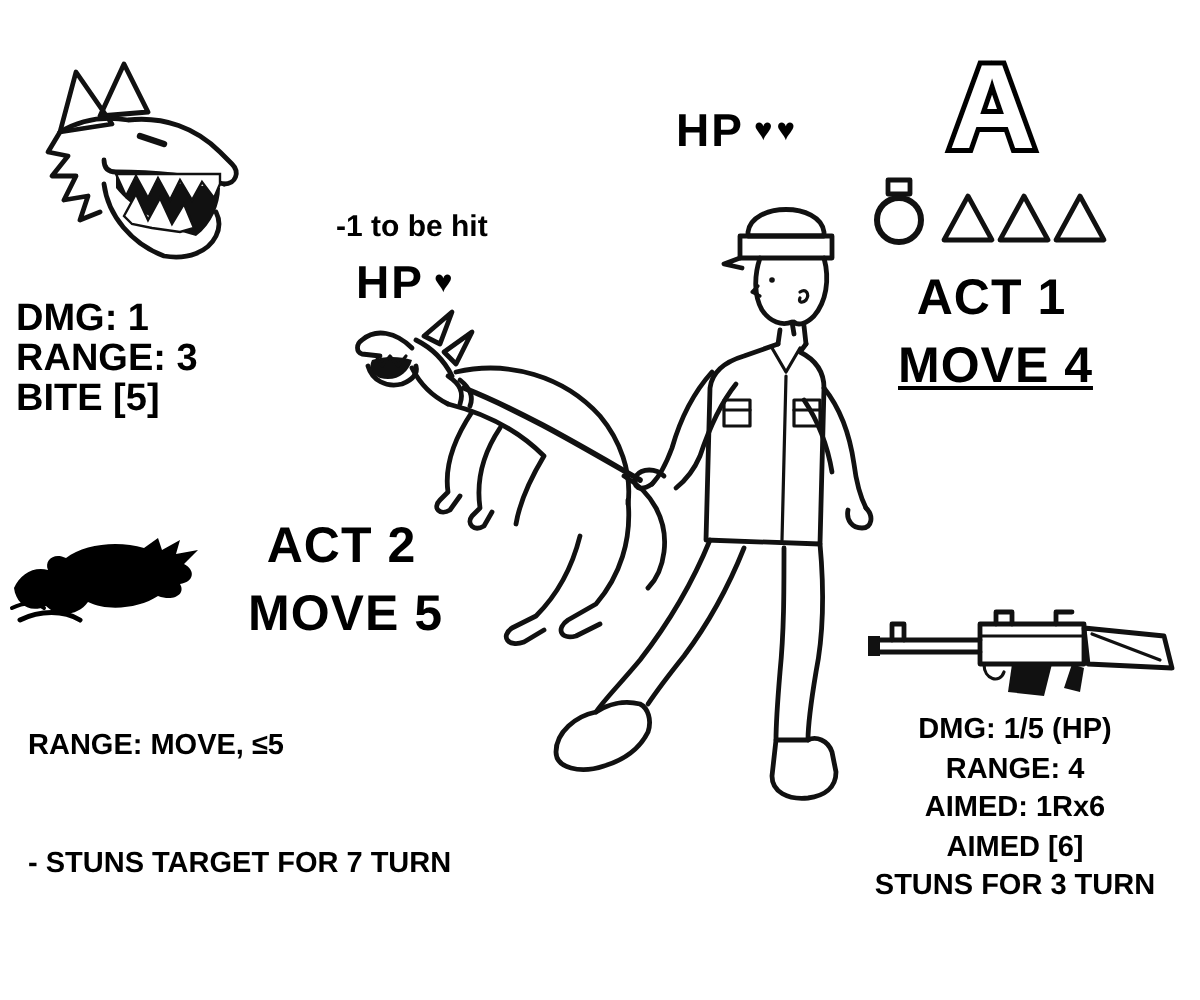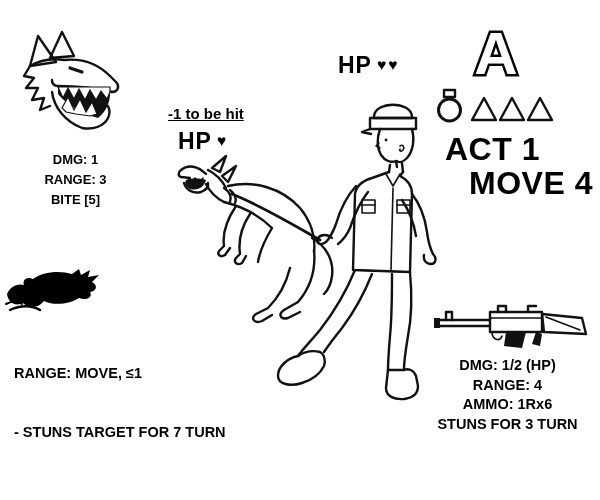--- a/index.html
+++ b/index.html
@@ -6,25 +6,25 @@
   .sheet{
     position:relative;width:600px;height:500px;background:#fff;
     font-family:"Liberation Sans",sans-serif;font-weight:bold;color:#000;
     overflow:hidden;
   }
   .abs{position:absolute;}
   svg{display:block;}
   .ink{stroke:#111;stroke-width:2.4;fill:none;stroke-linecap:round;stroke-linejoin:round;}
   .thin{stroke:#111;stroke-width:1.6;fill:none;stroke-linecap:round;stroke-linejoin:round;}
 
-  .stat-block{font-size:13px;line-height:20px;text-align:center;}
+  .stat-block{font-size:19px;line-height:20px;}
   .hit-mod{font-size:15px;}
   .hp{font-size:23px;letter-spacing:1px;}
   .hearts{font-size:0.68em;letter-spacing:2px;vertical-align:3px;margin-left:5px;}
-  .act-block{font-size:32px;line-height:34px;letter-spacing:0.5px;}
+  .act-block{font-size:25px;line-height:34px;letter-spacing:0.5px;text-align:center;}
   .leap-lines{font-size:14.5px;line-height:19.5px;white-space:pre;}
   .gun-lines{font-size:14.5px;line-height:19.5px;text-align:center;}
 </style>
 </head>
 <body>
 
 <div class="sheet">
 
   <svg class="abs" style="left:12px;top:22px;" width="125" height="125" viewBox="0 0 125 125">
     <path class="ink" d="M26,14 L44,40 L18,44 Z" fill="#111"></path>
@@ -38,21 +38,21 @@
     <path class="ink" d="M18,44 L12,54 L22,56 L14,66 L26,66 L20,78 L32,76 L28,88 L38,84"></path>
     <path d="M58,46 L70,50" stroke="#111" stroke-width="3.2" stroke-linecap="round"></path>
   </svg>
 
   <div class="abs stat-block" style="left:8px;top:150px;width:135px;">
     <div>DMG: 1</div>
     <div>RANGE: 3</div>
     <div>BITE [5]</div>
   </div>
 
-  <div class="abs hit-mod" style="left:168px;top:105px;text-decoration:underline;">-1 to be hit</div>
+  <div class="abs hit-mod" style="left:168px;top:105px;">-1 to be hit</div>
 
   <div class="abs hp" style="left:178px;top:128px;">
     <span>HP</span><span class="hearts">♥</span>
   </div>
 
   <div class="abs hp" style="left:338px;top:52px;">
     <span>HP</span><span class="hearts">♥♥</span>
   </div>
 
   <svg class="abs" style="left:458px;top:16px;" width="76" height="74" viewBox="0 0 76 74">
@@ -62,21 +62,21 @@
   <svg class="abs" style="left:436px;top:88px;" width="122" height="38" viewBox="0 0 122 38">
     <rect x="8" y="2" width="11" height="7" class="ink"></rect>
     <circle cx="13.5" cy="22" r="11" stroke="#111" stroke-width="3" fill="none"></circle>
     <path class="ink" d="M36,32 L48,10 L60,32 Z"></path>
     <path class="ink" d="M64,32 L76,10 L88,32 Z"></path>
     <path class="ink" d="M92,32 L104,10 L116,32 Z"></path>
   </svg>
 
   <div class="abs act-block" style="left:445px;top:132px;">
     <div>ACT 1</div>
-    <div style="margin-left:24px;">MOVE 4</div>
+    <div style="margin-left:4px;text-decoration:underline;">MOVE 4</div>
   </div>
 
   <svg class="abs" style="left:150px;top:88px;" width="300" height="345" viewBox="0 0 300 345">
 
     <g>
       <path class="ink" d="M224,28 C226,13 260,13 262,28 L262,30 L224,30 Z"></path>
       <rect class="ink" x="220" y="30" width="46" height="11"></rect>
       <path class="ink" d="M220,41 L212,44 L221,46"></path>
       <path class="ink" d="M230,41 C227,50 227,60 231,67 C235,73 241,75 246,73 L247,79"></path>
       <path class="ink" d="M262,41 C265,52 263,63 257,70 C253,74 249,75 247,73"></path>
@@ -125,23 +125,27 @@
       <path class="ink" d="M162,150 C176,158 184,172 182,188 C181,196 178,202 174,206"></path>
     </g>
   </svg>
 
   <svg class="abs" style="left:4px;top:263px;" width="112" height="52" viewBox="0 0 112 52">
     <path fill="#000" d="M3,31 C6,24 13,20 20,22 C18,17 23,13 29,16 C38,9 55,7 68,11 L75,6 L77,12 L86,7 L84,14 L95,12 L88,19 C94,22 93,28 86,29 C89,34 83,38 75,35 C66,41 50,43 40,38 C35,45 25,46 19,40 C11,44 4,39 3,31 Z"></path>
     <path d="M6,47 C16,42 28,42 36,47" stroke="#000" stroke-width="2.5" fill="none" stroke-linecap="round"></path>
     <path d="M2,41 C8,38 14,38 18,41" stroke="#000" stroke-width="2" fill="none" stroke-linecap="round"></path>
   </svg>
 
+  <div class="abs act-block" style="left:120px;top:256px;">
+    <div>ACT 2</div>
+    <div style="margin-left:4px;">MOVE 5</div>
+  </div>
 
   <div class="abs leap-lines" style="left:14px;top:325px;">
-    <div>RANGE: MOVE, ≤1</div>
+    <div>RANGE: MOVE, ≤5</div>
     <div>- STUNS TARGET FOR 7 TURN</div>
     
     
     
     
     
   </div>
 
   <svg class="abs" style="left:432px;top:300px;" width="158" height="52" viewBox="0 0 158 52">
     <rect x="2" y="18" width="6" height="10" fill="#111"></rect>
@@ -152,19 +156,20 @@
     <path class="ink" d="M66,12 L66,6 L74,6 L74,12"></path>
     <path class="ink" d="M96,12 L96,6 L104,6"></path>
     <path d="M74,32 L94,32 L90,48 L72,46 Z" fill="#111"></path>
     <path class="thin" d="M60,32 C60,40 68,42 70,36"></path>
     <path d="M104,32 L100,44 L108,46 L110,34 Z" fill="#111"></path>
     <path class="ink" d="M110,14 L150,18 L154,34 L112,32 Z"></path>
     <path class="thin" d="M114,17 L148,30"></path>
   </svg>
 
   <div class="abs gun-lines" style="left:415px;top:356px;width:185px;">
-    <div>DMG: 1/2 (HP)</div>
+    <div>DMG: 1/5 (HP)</div>
     <div>RANGE: 4</div>
-    <div>AMMO: 1Rx6</div>
+    <div>AIMED: 1Rx6</div>
+    <div>AIMED [6]</div>
     <div>STUNS FOR 3 TURN</div>
   </div>
 
 </div>
 
 </body></html>

